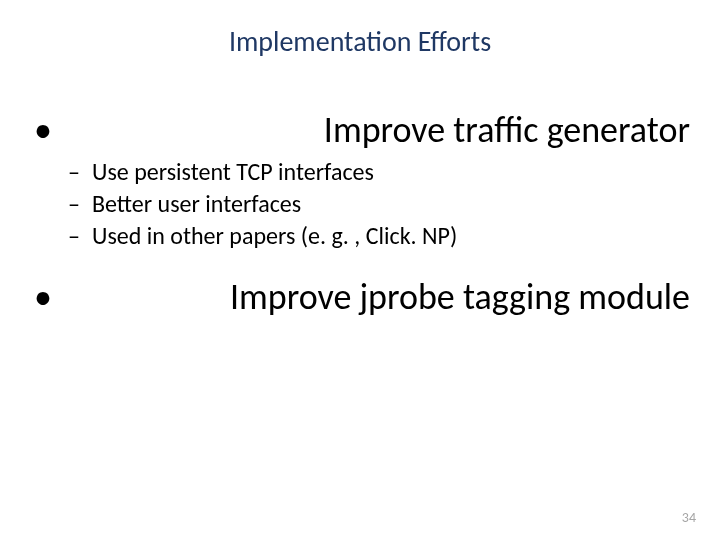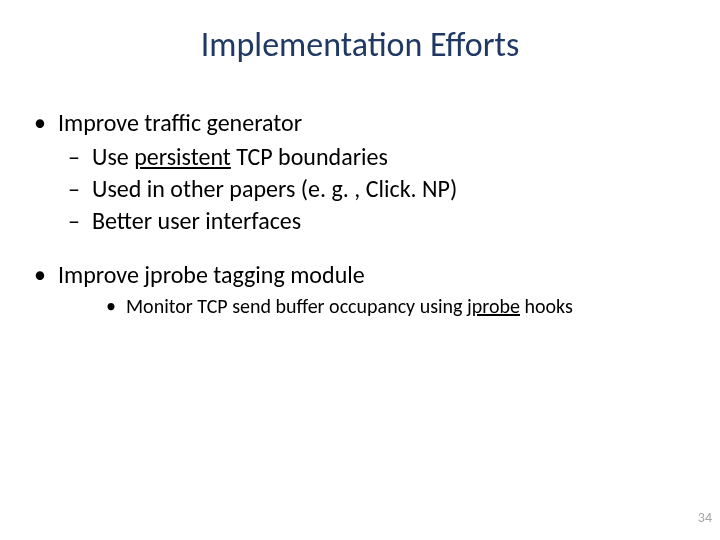--- a/index.html
+++ b/index.html
@@ -17,38 +17,39 @@
     width: 720px;
     height: 540px;
     box-sizing: border-box;
   }
   .title {
     position: absolute;
     top: 24px;
     left: 0;
     width: 720px;
     text-align: center;
-    font-size: 34px;
+    font-size: 28px;
     color: #1F3864;
     font-weight: 400;
   }
   .body {
     position: absolute;
     top: 108px;
     left: 30px;
     right: 30px;
     font-size: 28px;
     line-height: 1.25;
     color: #000000;
   }
   .l1 {
     margin: 0 0 4px 0;
     padding-left: 28px;
     position: relative;
-    font-size: 24px;
+    font-size: 36px;
+    text-align: right;
   }
   .l1::before {
     content: "•";
     position: absolute;
     left: 4px;
     top: 0;
   }
   .l2 {
     margin: 0 0 2px 0;
     padding-left: 62px;
@@ -69,51 +70,48 @@
   }
   .l3::before {
     content: "•";
     position: absolute;
     left: 76px;
     top: 0;
   }
   .gap {
     height: 22px;
   }
-  .u { text-decoration: underline; }
+  .u { }
   .slidenum {
     position: absolute;
-    right: 8px;
+    right: 24px;
     bottom: 14px;
     font-size: 14px;
     color: #A6A6A6;
   }
 </style>
 </head>
 <body>
 
 <div class="slide">
 
   <div class="title">Implementation Efforts</div>
 
   <div class="body">
 
     <div class="l1">Improve traffic generator</div>
     <div class="l2">
-      <span>Use </span><span class="u">persistent</span><span> TCP boundaries</span>
+      <span>Use </span><span class="u">persistent</span><span> TCP interfaces</span>
     </div>
+    <div class="l2">Better user interfaces</div>
     <div class="l2">Used in other papers (e. g. , Click. NP)</div>
-    <div class="l2">Better user interfaces</div>
 
     <div class="gap"></div>
 
     <div class="l1">Improve jprobe tagging module</div>
-    <div class="l3">
-      <span>Monitor TCP send buffer occupancy using </span><span class="u">jprobe</span><span> hooks</span>
-    </div>
 
     <div class="gap"></div>
 
 
   </div>
 
   <div class="slidenum">34</div>
 
 </div>
 

